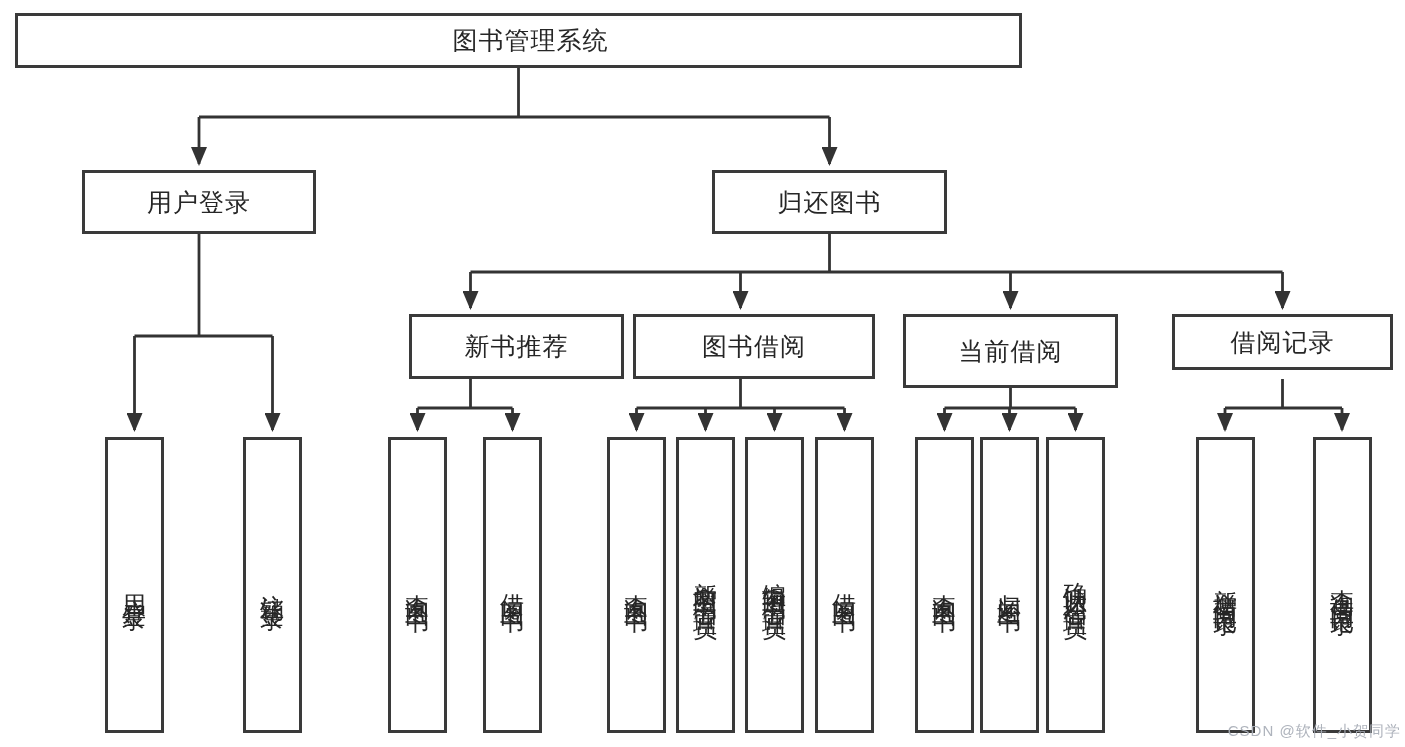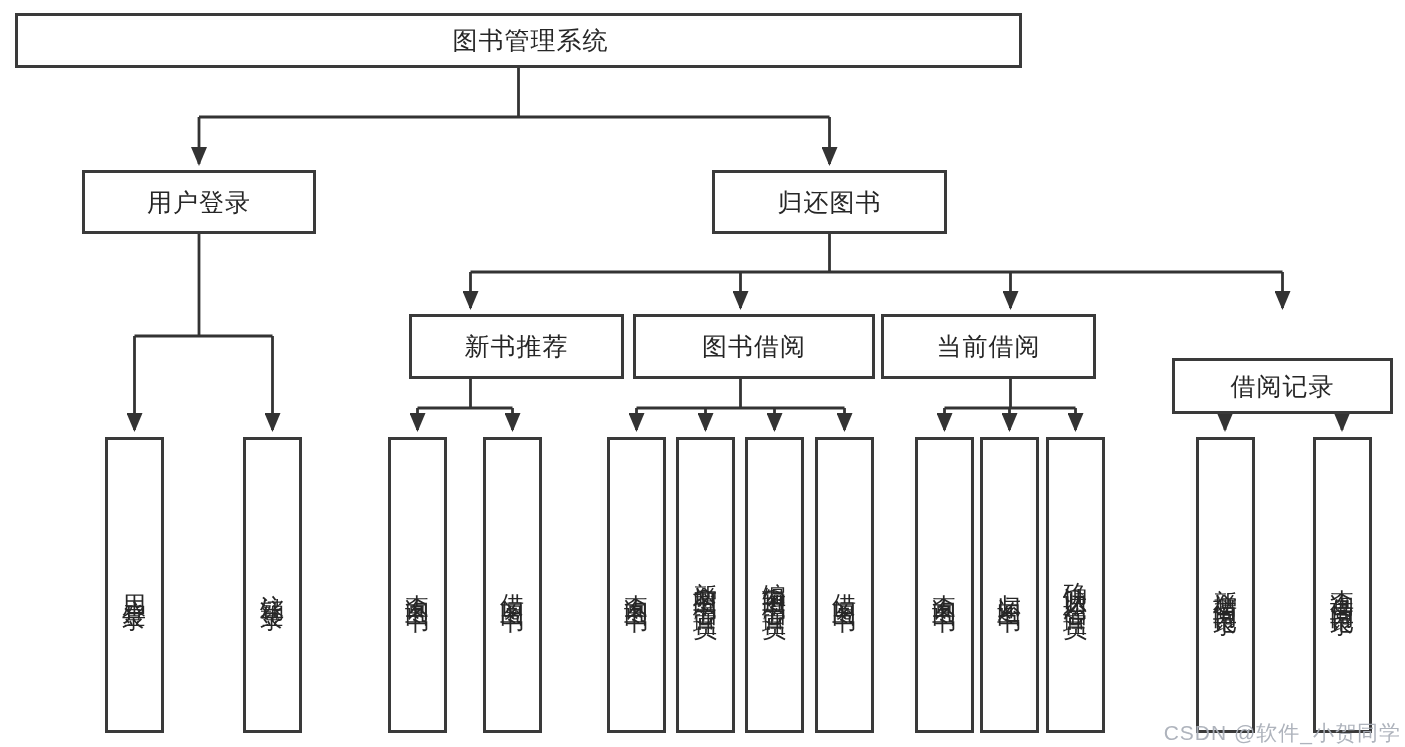--- a/index.html
+++ b/index.html
@@ -36,22 +36,22 @@
     height: 296px;
     font-size: 24px;
     writing-mode: vertical-rl;
     text-orientation: mixed;
     letter-spacing: 5px;
     line-height: 53px;
   }
   .watermark {
     position: absolute;
     right: 4px;
-    bottom: 0;
-    font-size: 21px;
+    bottom: 6px;
+    font-size: 15px;
     color: rgba(170, 175, 184, 0.95);
     letter-spacing: 1px;
     white-space: nowrap;
     z-index: 3;
   }
 </style>
 </head>
 <body>
 
 <div class="canvas">
@@ -106,22 +106,22 @@
     </g>
   </svg>
 
   <div class="node hnode root">图书管理系统</div>
 
   <div class="node hnode" style="left:82px; top:170px; width:234px; height:64px;">用户登录</div>
   <div class="node hnode" style="left:712px; top:170px; width:235px; height:64px;">归还图书</div>
 
   <div class="node hnode" style="left:363px; top:314px; width:215px; height:65px;margin-left:46px;">新书推荐</div>
   <div class="node hnode" style="left:633px; top:314px; width:242px; height:65px;">图书借阅</div>
-  <div class="node hnode" style="left:881px; top:314px; width:215px; height:65px;">当前借阅</div>
-  <div class="node hnode" style="left:1172px; top:314px; width:221px; height:56px;margin-top:44px;">借阅记录</div>
+  <div class="node hnode" style="left:903px; top:314px; width:215px; height:74px;">当前借阅</div>
+  <div class="node hnode" style="left:1172px; top:314px; width:221px; height:56px;">借阅记录</div>
 
   <div class="node leaf" style="left:105px;">用户登录</div>
   <div class="node leaf" style="left:243px;">注销登录</div>
 
   <div class="node leaf" style="left:388px;">查询图书</div>
   <div class="node leaf" style="left:483px;">借阅图书</div>
 
   <div class="node leaf" style="left:607px;">查询图书</div>
   <div class="node leaf" style="left:676px;">新增图书（管理员）</div>
   <div class="node leaf" style="left:745px;">编辑图书（管理员）</div>

